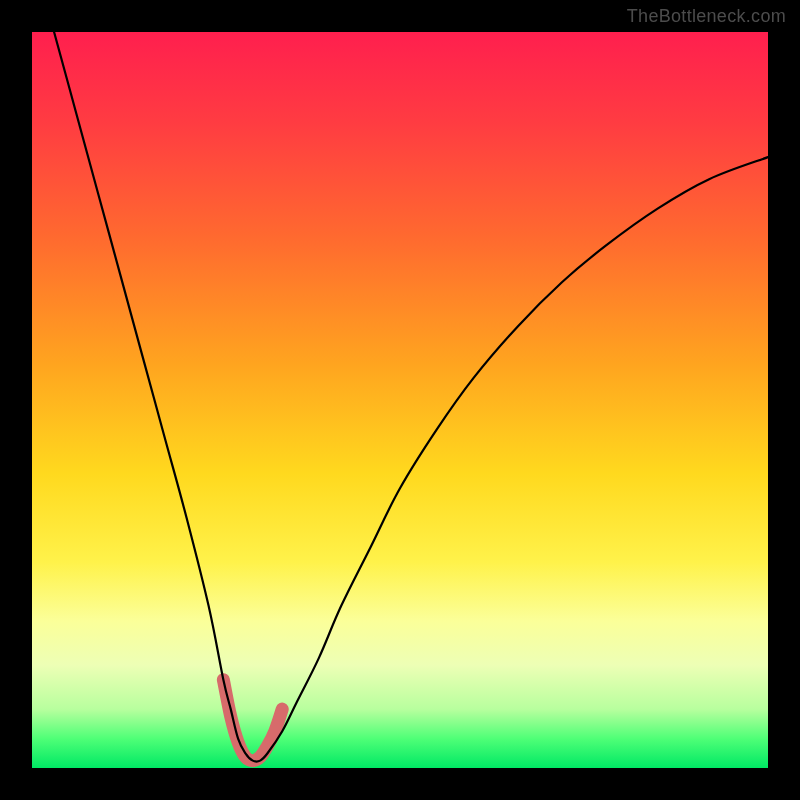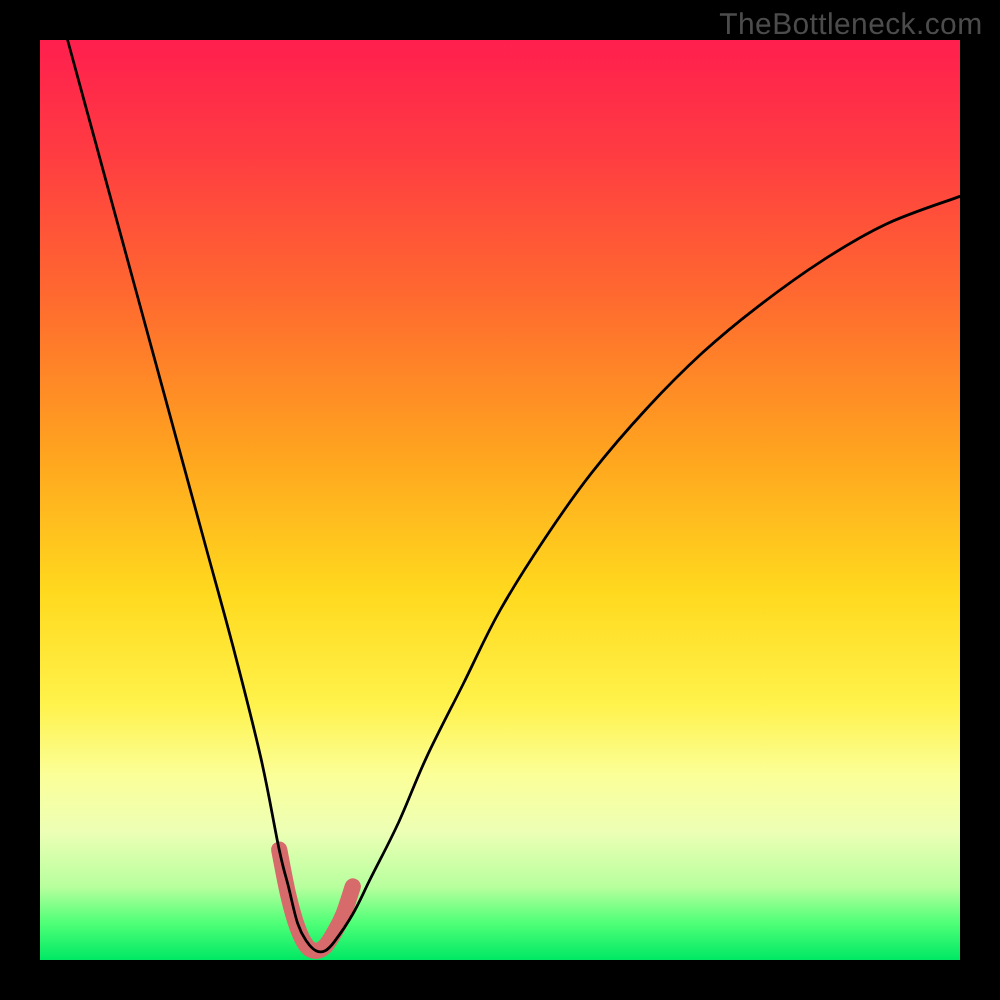--- a/index.html
+++ b/index.html
@@ -37,21 +37,21 @@
       #b8ff9e 92%,
       #4fff77 96%,
       #00e864 100%
     );
   }
   .watermark {
     position: absolute;
     top: 6px;
     right: 14px;
     font-family: Arial, Helvetica, sans-serif;
-    font-size: 24px;
+    font-size: 18px;
     color: #4c4c4c;
     letter-spacing: 0.3px;
     user-select: none;
   }
   svg.curve {
     position: absolute;
     top: 0;
     left: 0;
     width: 736px;
     height: 736px;

